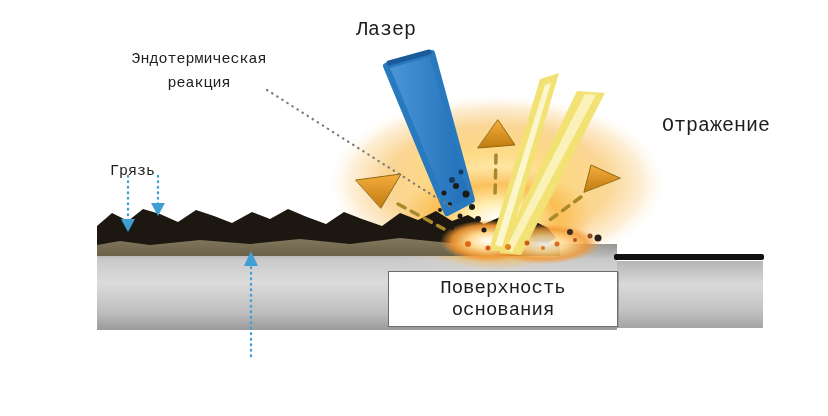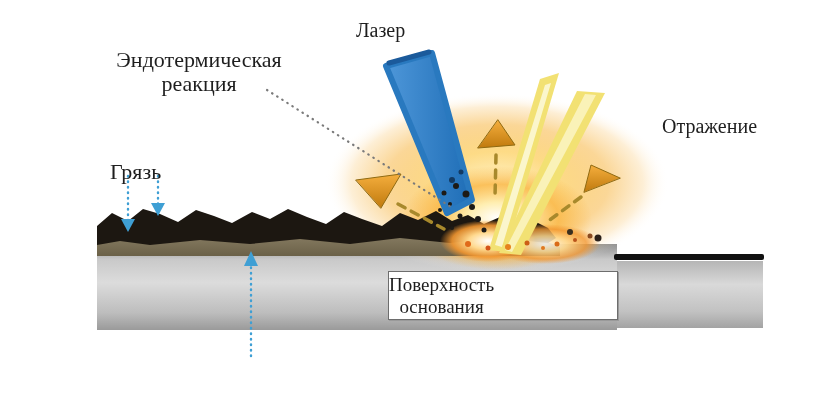--- a/index.html
+++ b/index.html
@@ -1,38 +1,38 @@
 <!DOCTYPE html>
 <html><head>
 <meta charset="utf-8">
 <style>
   html,body{margin:0;padding:0;background:#fff;}
   .scene{
     position:relative;width:828px;height:416px;overflow:hidden;
     background:#ffffff;
-    font-family:Liberation Serif, serif;
+    font-family:Liberation Mono, monospace;
     color:#1e1e1e;
   }
   .scene svg{position:absolute;left:0;top:0;}
   .label{
     position:absolute;
-    font-size:22px;line-height:24px;
+    font-size:15px;line-height:24px;
     white-space:pre-line;
     color:#1e1e1e;
   }
   .label.center{text-align:center;}
   .label-laser{left:356px;top:18px;font-size:20px;}
   .label-endo{left:88px;top:48px;width:222px;}
   .label-dirt{left:110px;top:160px;}
   .label-refl{left:622px;top:114px;font-size:20px;margin-left:40px;}
   .label-oxide{left:165px;top:356px;width:180px;line-height:26px;}
   .surface-box{
-    position:absolute;left:388px;top:271px;width:230px;height:49px;
+    position:absolute;left:388px;top:271px;width:230px;height:56px;
     background:#ffffff;border:1px solid #6d6d6d;
-    display:flex;align-items:center;justify-content:flex-start;
+    display:flex;align-items:center;justify-content:center;
     text-align:center;font-size:19px;line-height:22px;
     white-space:pre-line;box-sizing:border-box;
     box-shadow:1px 1px 0 #9a9a9a;
   }
 </style>
 </head>
 <body>
 
 <div class="scene">
 

